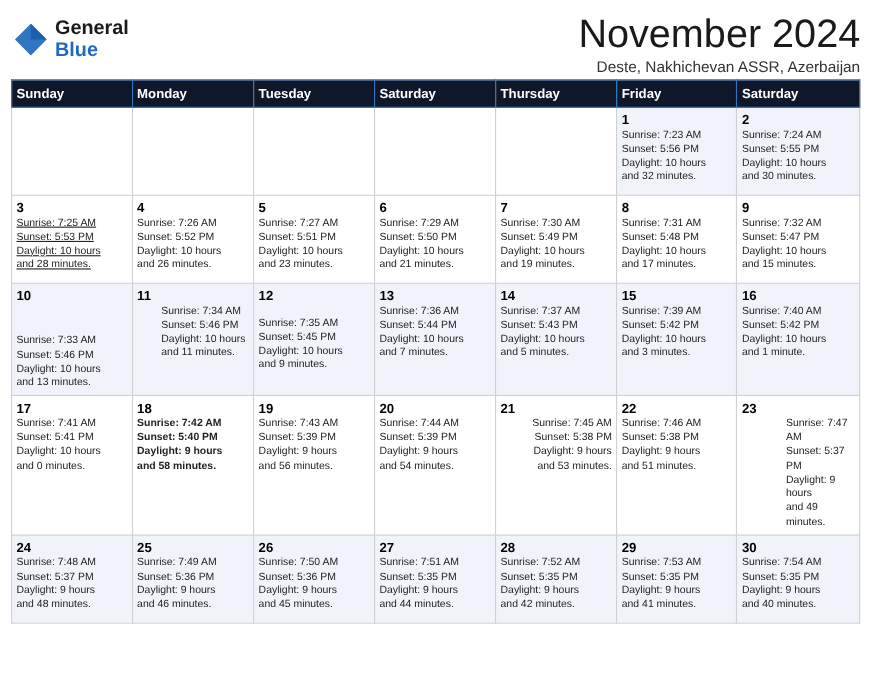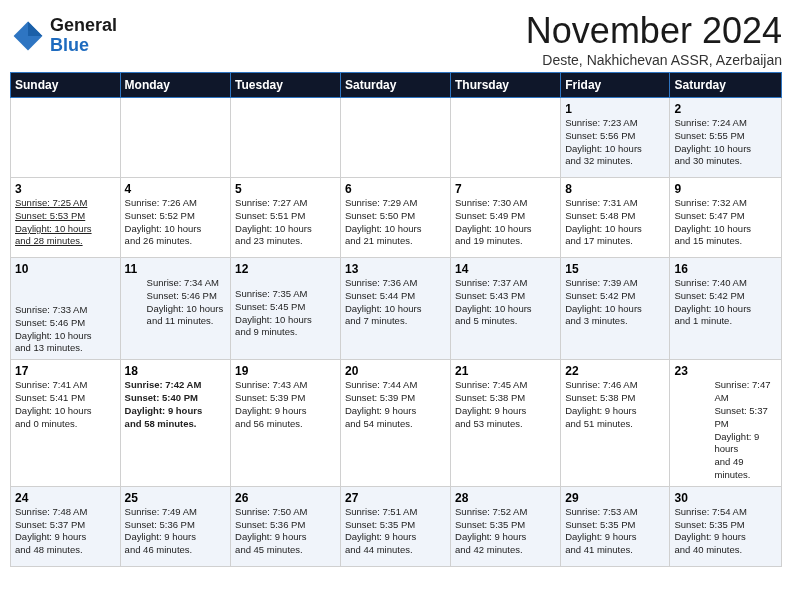--- a/index.html
+++ b/index.html
@@ -269,21 +269,21 @@
         </td>
         <td>
           <span class="day-num">20</span>
           <div class="day-info" style="white-space: pre-line;">Sunrise: 7:44 AM
 Sunset: 5:39 PM
 Daylight: 9 hours
 and 54 minutes.</div>
         </td>
         <td>
           <span class="day-num">21</span>
-          <div class="day-info" style="white-space: pre-line;">Sunrise: 7:45 AM
+          <div class="day-info" style="white-space: pre-line; text-align: right;">Sunrise: 7:45 AM
 Sunset: 5:38 PM
 Daylight: 9 hours
 and 53 minutes.</div>
         </td>
         <td>
           <span class="day-num">22</span>
           <div class="day-info" style="white-space: pre-line;">Sunrise: 7:46 AM
 Sunset: 5:38 PM
 Daylight: 9 hours
 and 51 minutes.</div>

